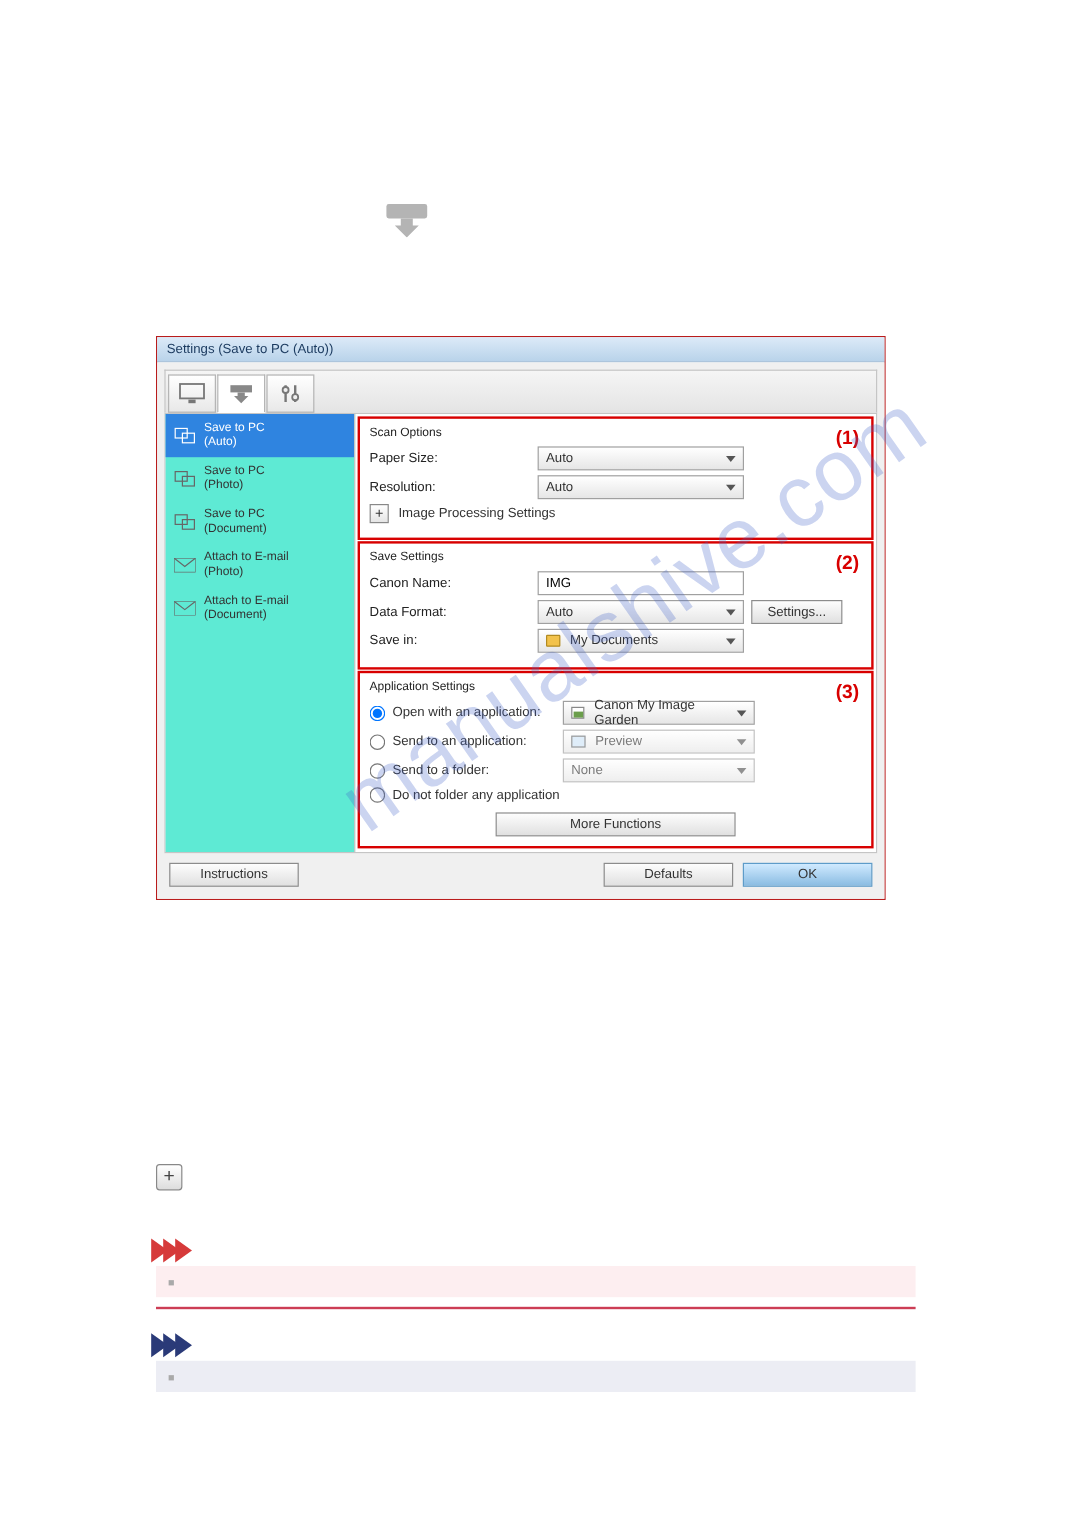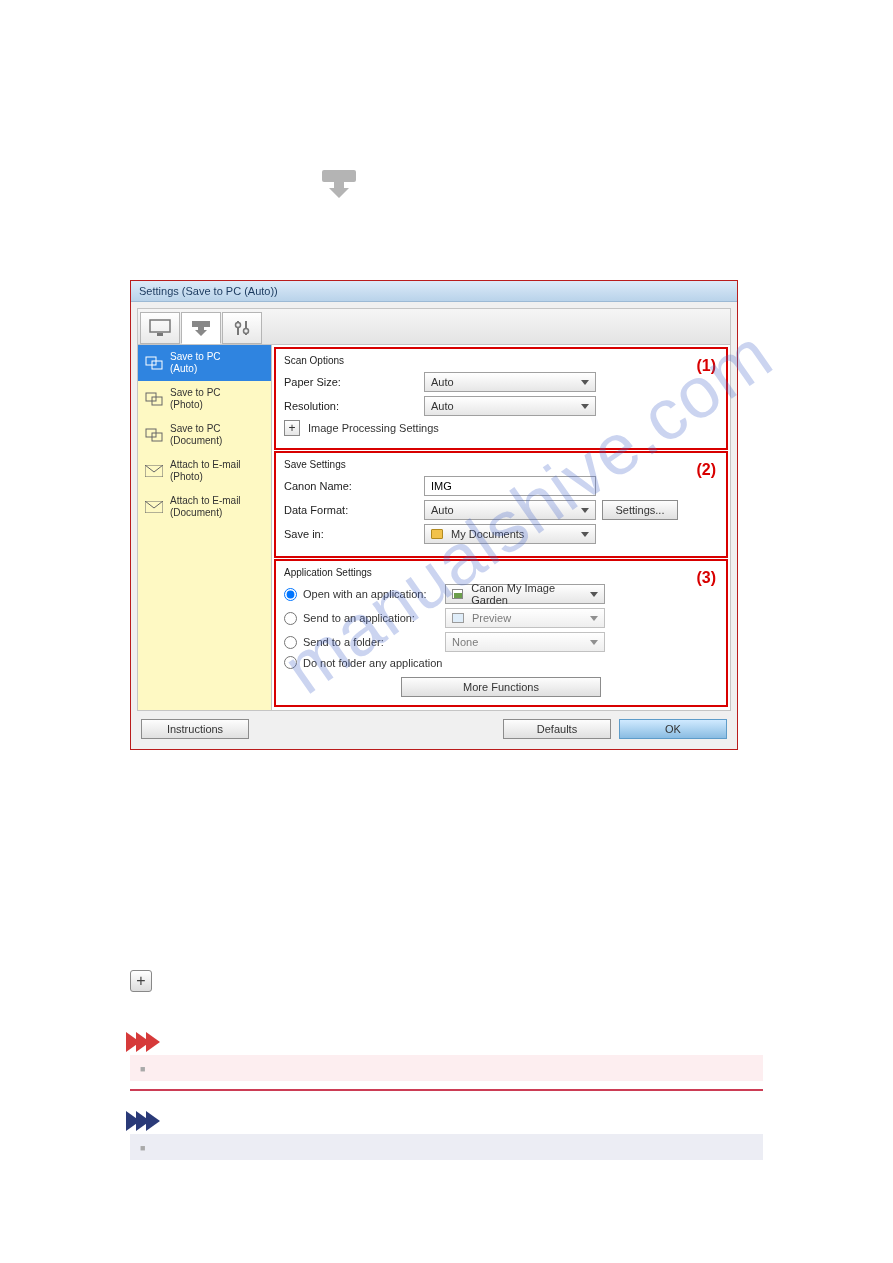--- a/index.html
+++ b/index.html
@@ -74,23 +74,23 @@
   .tab.active {
     background: #fff;
     border-bottom: 1px solid #fff;
   }
   .main-split {
     display: flex;
     border: 1px solid #c5c5c5;
     background: #fff;
   }
   .sidebar {
-    width: 134px;
+    width: 158px;
     border-right: 1px solid #c5c5c5;
-    background: #fef9c3;
+    background: #5eead4;
   }
   .sb-item {
     display: flex;
     align-items: center;
     gap: 6px;
     padding: 6px 6px;
     border-bottom: 0px solid #eee;
     cursor: pointer;
   }
   .sb-item.active {

